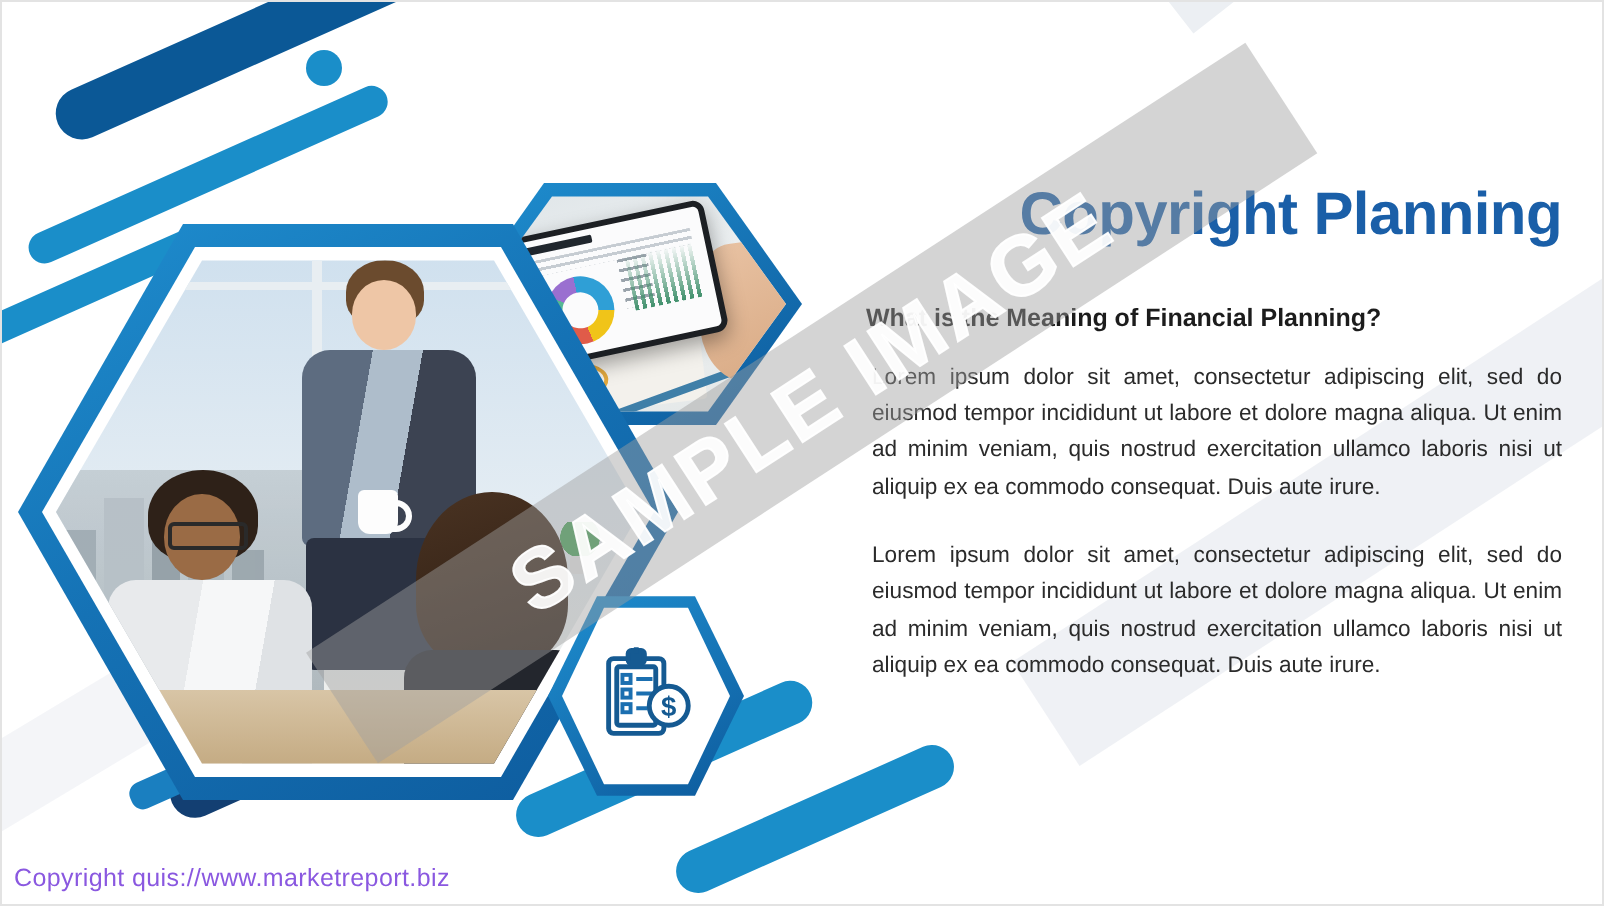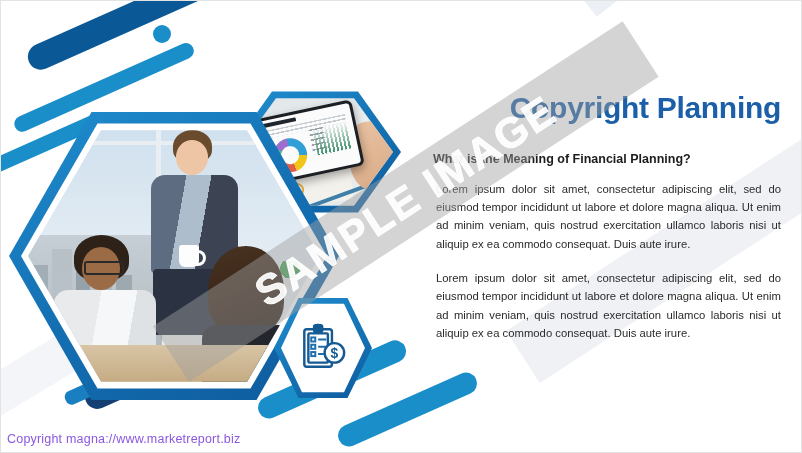--- a/index.html
+++ b/index.html
@@ -295,15 +295,15 @@
     </h1>
     <h2 class="subtitle">What is the Meaning of Financial Planning?</h2>
     <p class="para">Lorem ipsum dolor sit amet, consectetur adipiscing elit, sed do eiusmod tempor incididunt ut labore et dolore magna aliqua. Ut enim ad minim veniam, quis nostrud exercitation ullamco laboris nisi ut aliquip ex ea commodo consequat. Duis aute irure.</p>
     <p class="para">Lorem ipsum dolor sit amet, consectetur adipiscing elit, sed do eiusmod tempor incididunt ut labore et dolore magna aliqua. Ut enim ad minim veniam, quis nostrud exercitation ullamco laboris nisi ut aliquip ex ea commodo consequat. Duis aute irure.</p>
   </div>
 
   <div class="watermark">
     <span>SAMPLE IMAGE</span>
   </div>
 
-  <div class="copyright">Copyright magna://www.marketreport.biz</div>
+  <div class="copyright">Copyright quis://www.marketreport.biz</div>
 
 </div>
 
 </body></html>

